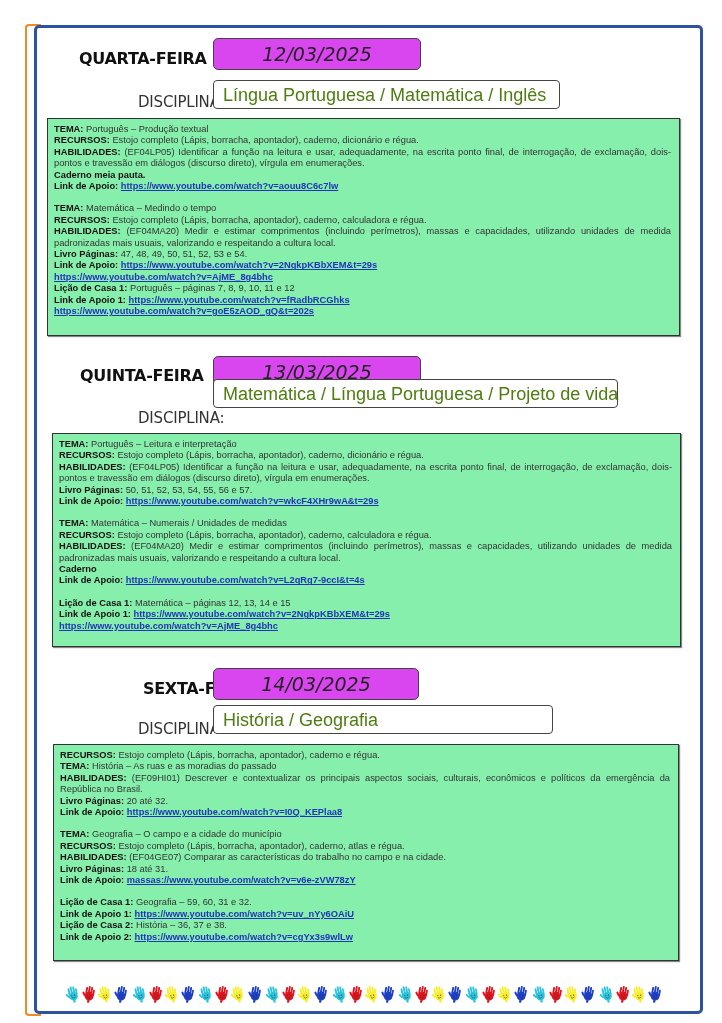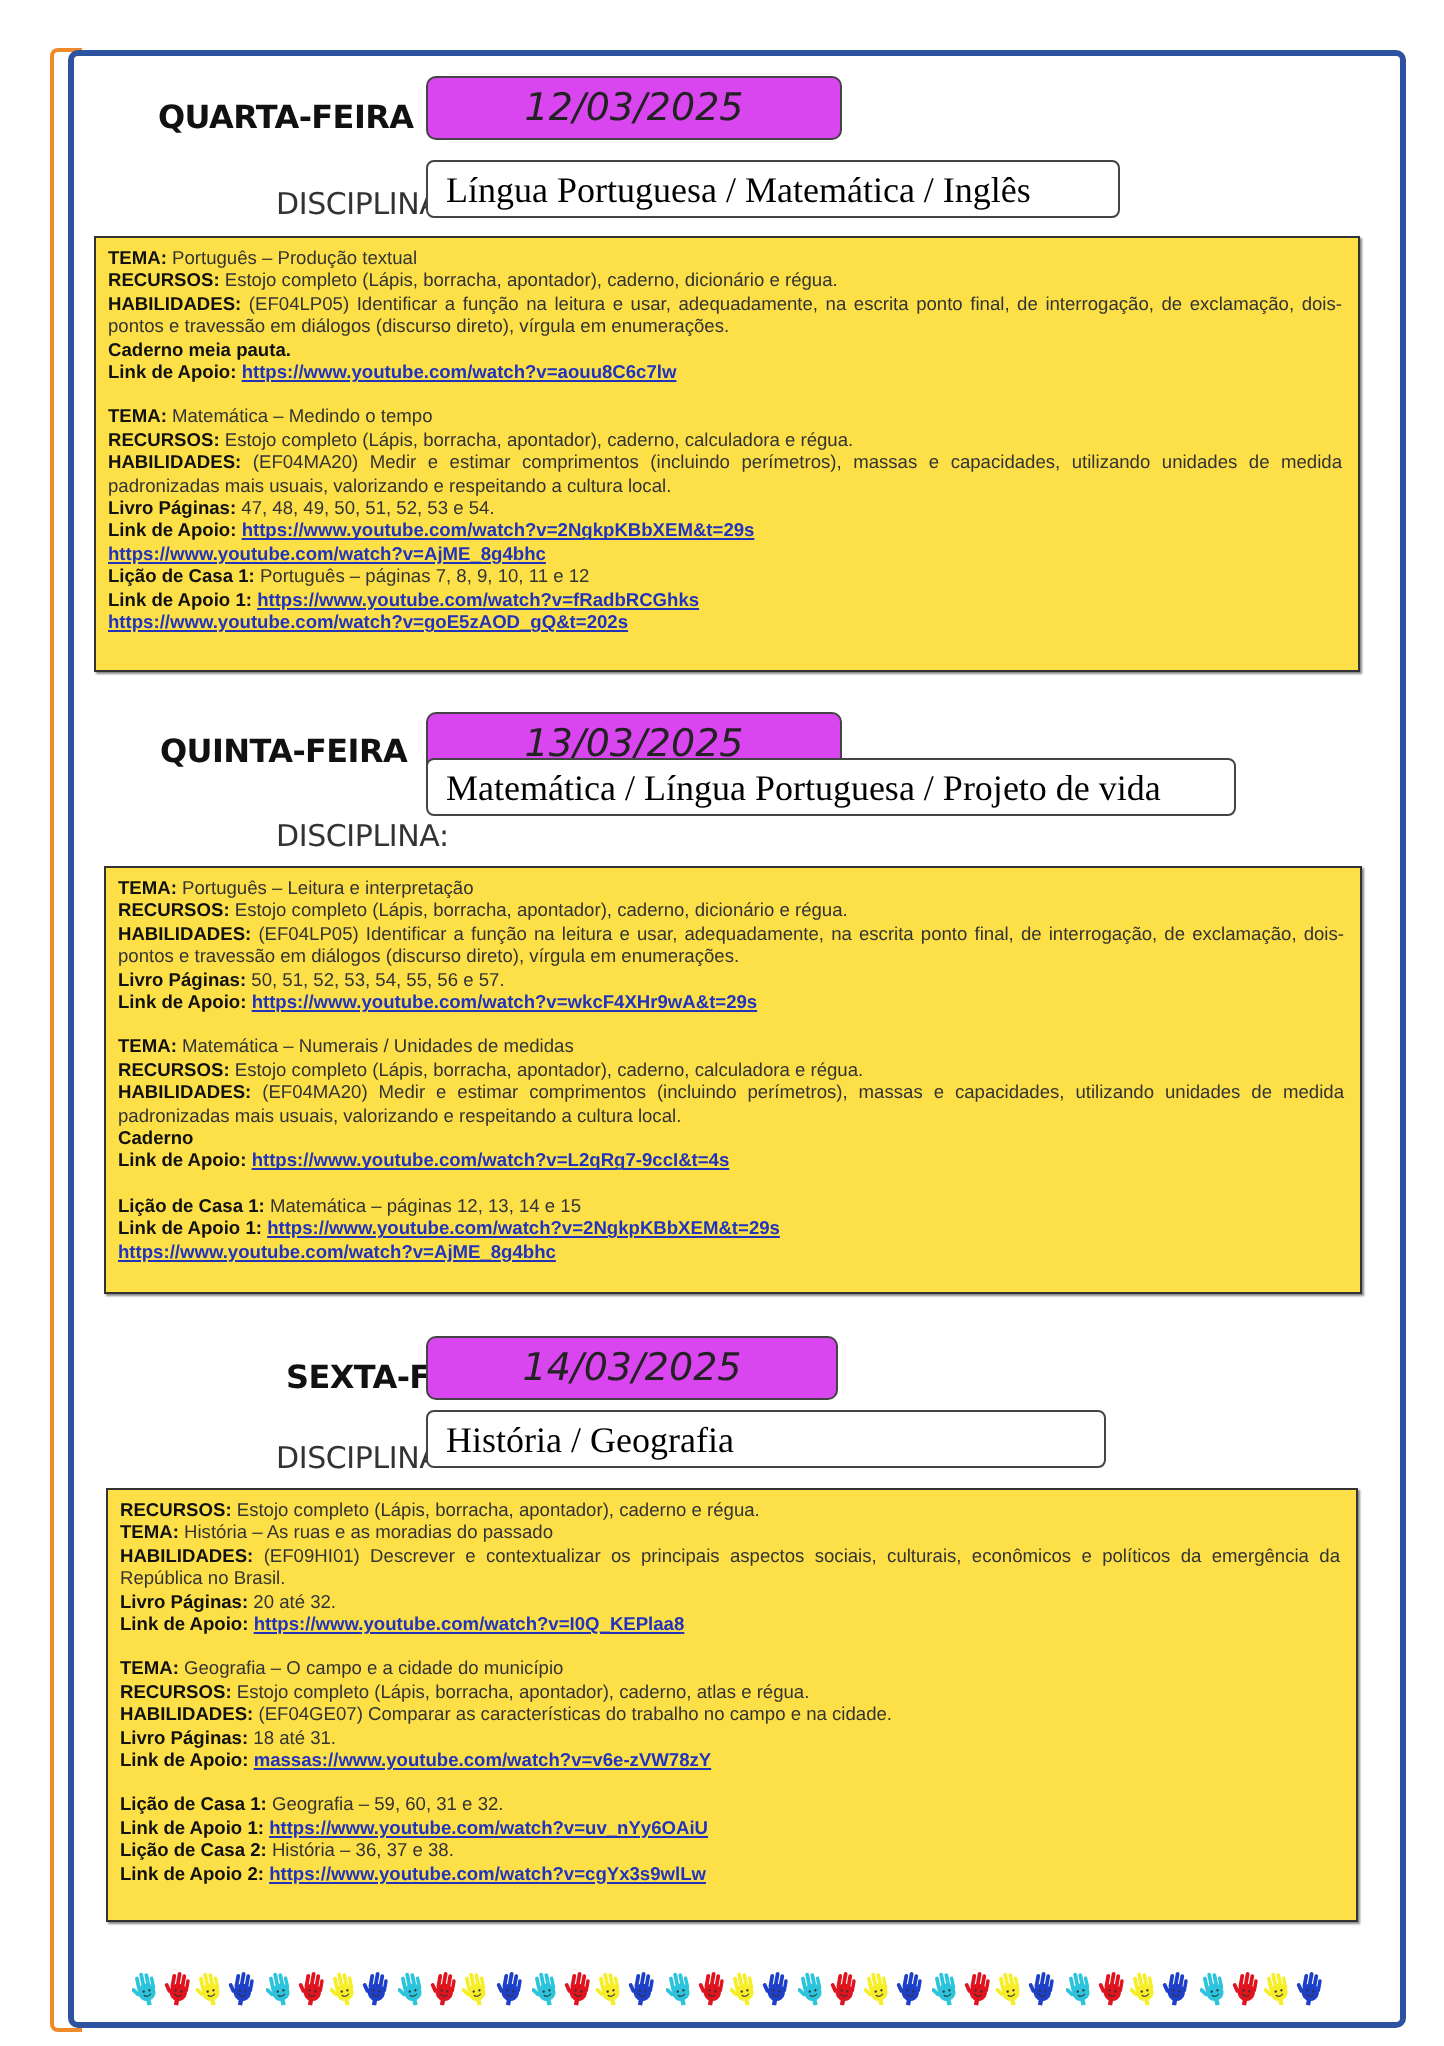--- a/index.html
+++ b/index.html
@@ -5,23 +5,23 @@
   html, body { margin:0; padding:0; background:#ffffff; }
   body { width:722px; height:1023px; position:relative; overflow:hidden; font-family:"Liberation Sans", sans-serif; color:#222; }
 
   .orange-frame { position:absolute; left:25px; top:24px; width:14px; height:988px; border:2px solid #ee8a2a; border-right:none; border-radius:4px 0 0 4px; }
   .blue-frame { position:absolute; left:34px; top:25px; width:663px; height:983px; border:3px solid #2d52a0; border-radius:5px; background:#fff; }
 
   .day-section { position:absolute; left:0; width:722px; }
   .day-label { position:absolute; font-family:"DejaVu Sans", sans-serif; font-weight:bold; font-size:16px; color:#111; letter-spacing:-0.3px; }
   .date-box { position:absolute; height:30px; border:1px solid #444; border-radius:5px; background:#d946ef; font-family:"DejaVu Sans", sans-serif; font-size:19px; color:#222; text-align:center; line-height:30px;font-style:italic; }
   .disc-label { position:absolute; font-family:"DejaVu Sans", sans-serif; font-size:15px; color:#333; letter-spacing:-0.2px; }
-  .disc-box { position:absolute; height:29px; border:1px solid #444; border-radius:4px; background:#fff; font-family:Liberation Serif, serif; font-size:18px; color:#000000; line-height:29px; padding-left:9px; box-sizing:border-box; white-space:nowrap; }
-
-  .content-box { position:absolute; border:1px solid #333; box-shadow:1px 1px 1px #888; background:#fde047; box-sizing:border-box; padding:5px 8px 4px 6px; font-family:"Liberation Sans", sans-serif; font-size:9.3px; line-height:11.4px; color:#333; }
+  .disc-box { position:absolute; height:29px; border:1px solid #444; border-radius:4px; background:#fff; font-family:Liberation Sans, sans-serif; font-size:18px; color:#4d7c0f; line-height:29px; padding-left:9px; box-sizing:border-box; white-space:nowrap; }
+
+  .content-box { position:absolute; border:1px solid #333; box-shadow:1px 1px 1px #888; background:#86efac; box-sizing:border-box; padding:5px 8px 4px 6px; font-family:"Liberation Sans", sans-serif; font-size:9.3px; line-height:11.4px; color:#333; }
   .block + .block { margin-top:11px; }
   .line { display:block; }
   .justify { text-align:justify; }
   .b { font-weight:bold; color:#111; }
   .lk { color:#2233bb; text-decoration:underline; font-weight:bold; }
 
   .hands { position:absolute; left:66px; top:984px; width:600px; height:22px; display:flex; gap:0; }
   .hand { width:15px; height:20px; margin-right:1.5px; }
   .group-gap { margin-right:4px; }
 </style>

